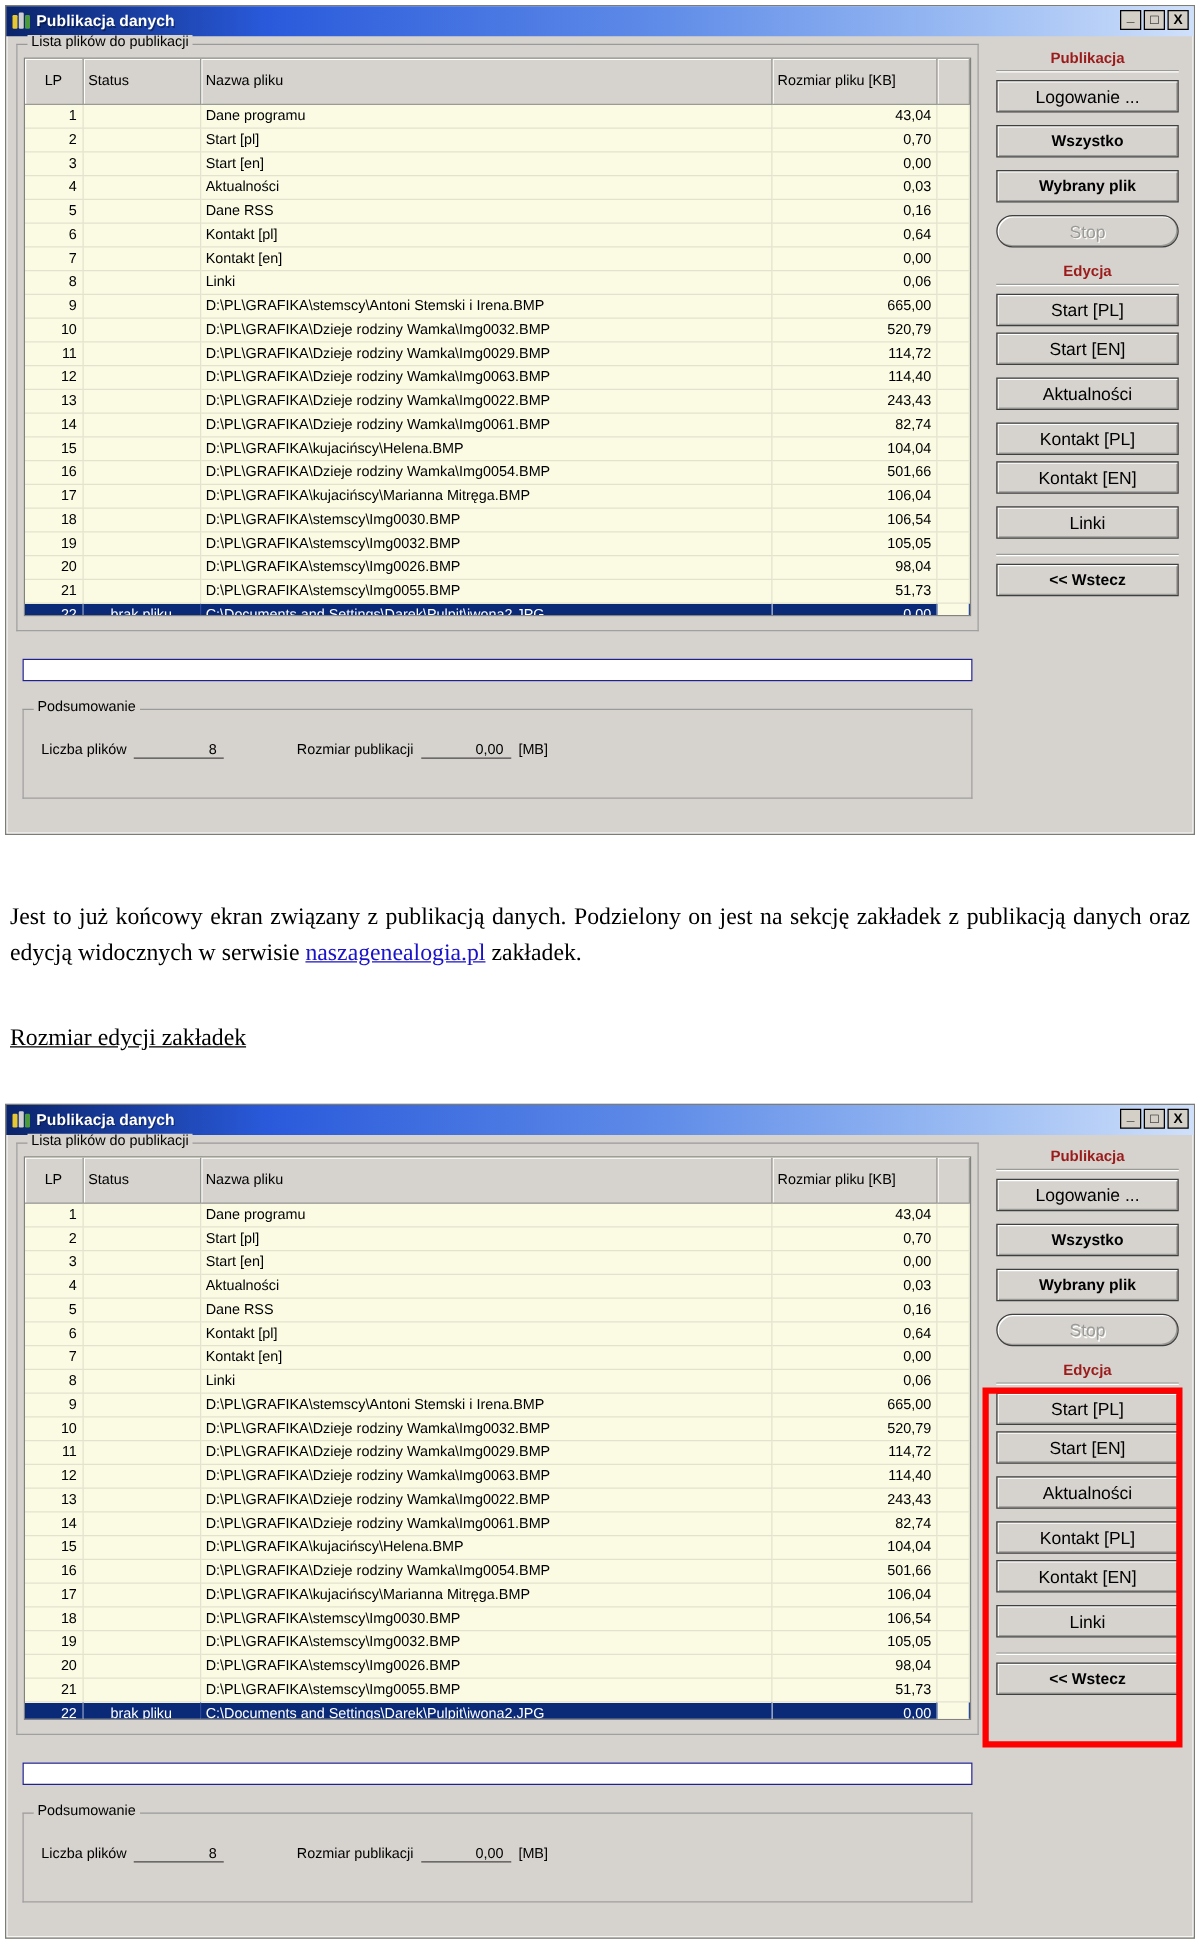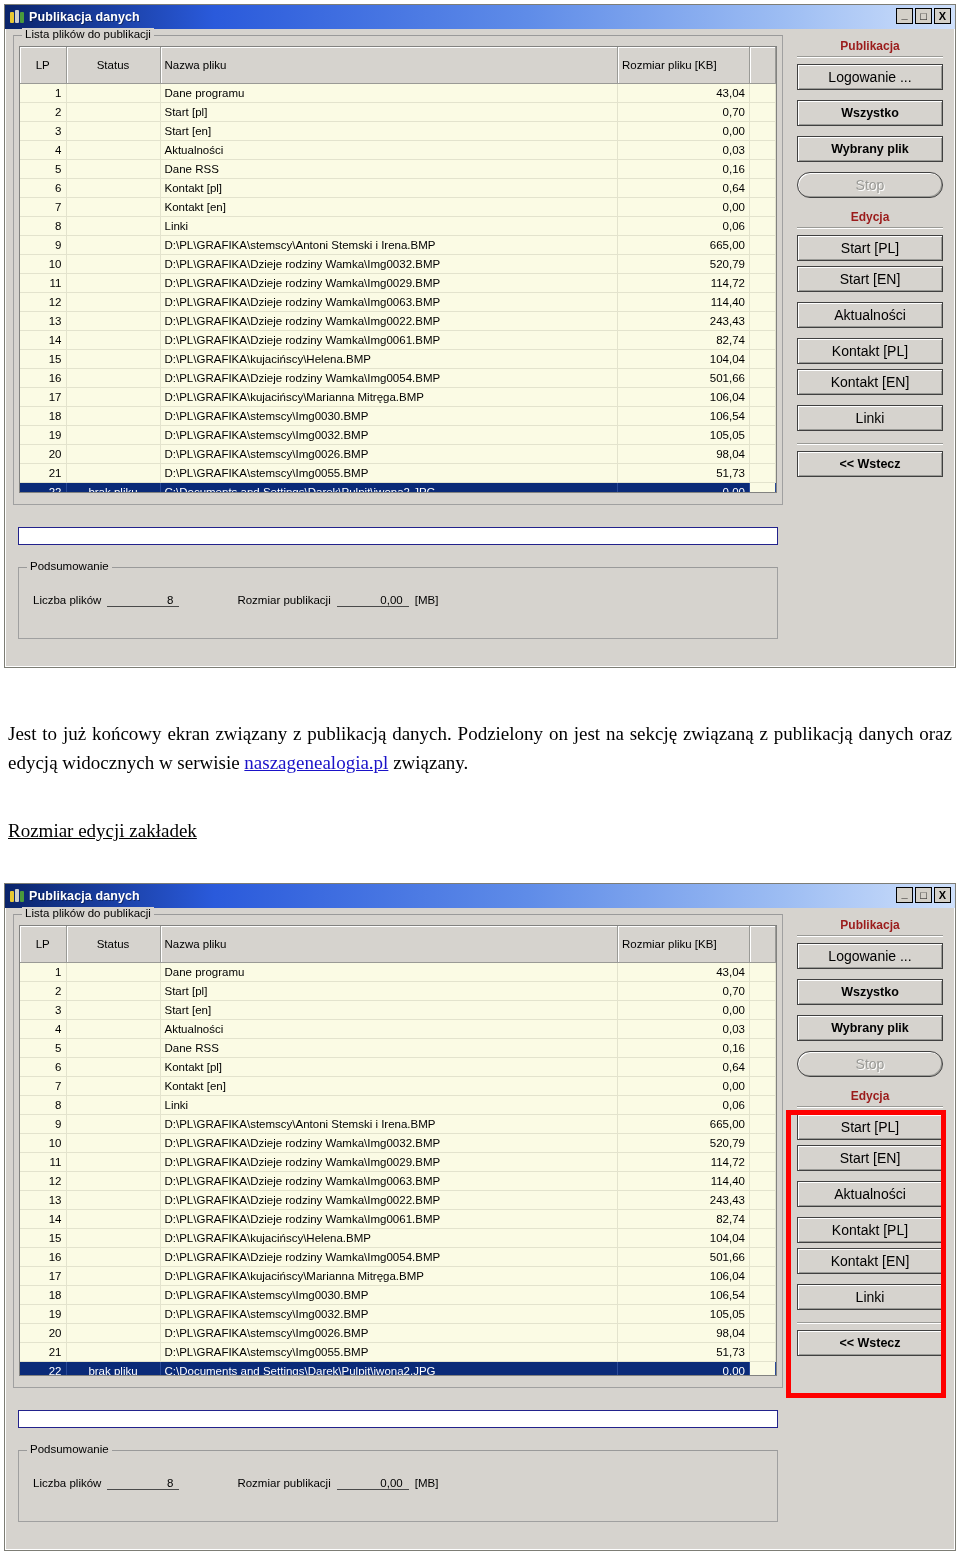--- a/index.html
+++ b/index.html
@@ -83,21 +83,21 @@
   table.grid th {
     background: #d6d3ce;
     border-right: 1px solid #9a9a96;
     border-bottom: 1px solid #9a9a96;
     box-shadow: inset 1px 1px 0 #ffffff;
     font-size: 11.5px; font-weight: normal;
     color: #000; padding: 12px 4px; height: 19px;
     text-align: left; white-space: nowrap;
   }
   table.grid th.c-lp { text-align: center; }
-  table.grid th.c-st { text-align: center; }
+  table.grid th.c-st { text-align: left; }
   table.grid td {
     font-size: 11.5px; color: #000;
     border-bottom: 1px solid #e3e3cd;
     border-right: 1px solid #e3e3cd;
     padding: 1px 4px; height: 19px;
     white-space: nowrap; overflow: hidden;
     background: #fbfbe4;
   }
   td.c-lp { text-align: right; padding-right: 8px; }
   td.c-st { text-align: center; }
@@ -409,21 +409,21 @@
         <div class="btn">Kontakt [EN]</div>
         <div class="btn">Linki</div>
         <div class="sep"></div>
         <div class="btn bold">&lt;&lt; Wstecz</div>
       </div>
 
     </div>
   </div>
 
   <p class="prose" style="top:700px;">
-    <span>Jest to już końcowy ekran związany z publikacją danych. Podzielony on jest na sekcję związaną z publikacją danych oraz edycją widocznych w serwisie </span><a href="#">naszagenealogia.pl</a><span> związany.</span>
+    <span>Jest to już końcowy ekran związany z publikacją danych. Podzielony on jest na sekcję zakładek z publikacją danych oraz edycją widocznych w serwisie </span><a href="#">naszagenealogia.pl</a><span> zakładek.</span>
   </p>
 
   <div class="subhead" style="top:820px;">Rozmiar edycji zakładek</div>
 
   <div class="win" id="win2" style="left:4px; top:883px; width:952px; height:668px;">
 
     <div class="titlebar">
       <div class="title-icon">
         <div class="p1"></div>
           <div class="p2"></div>

